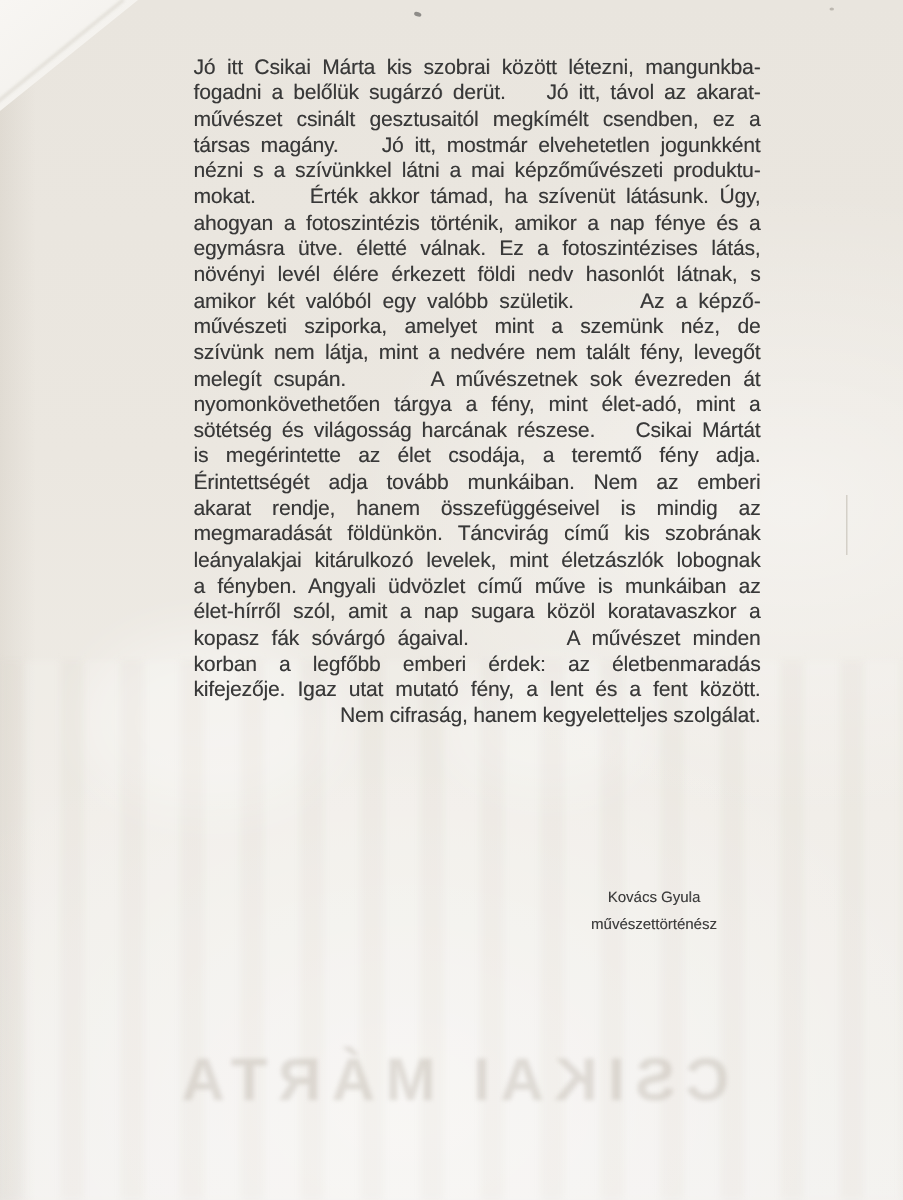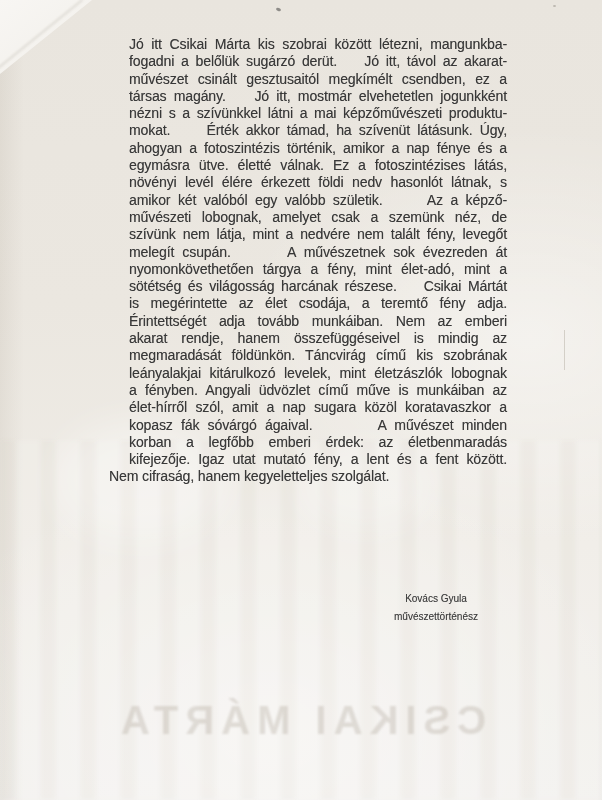--- a/index.html
+++ b/index.html
@@ -65,21 +65,21 @@
     color: #383838;
     text-shadow: 0.2px 0.2px 0.35px rgba(50,50,50,0.45);
   }
   .jline {
     text-align: justify;
     text-align-last: justify;
     text-justify: inter-word;
     white-space: pre-line;
     margin-left: 20px;
   }
-  .last-line { text-align: left; }
+  .last-line { text-align: right; }
 
   .signature {
     position: absolute;
     left: 330px; top: 590px; width: 212px;
     font-size: 10px;
     line-height: 17.6px;
     color: #3d3d3d;
     text-align: center;
     text-shadow: 0.2px 0.2px 0.35px rgba(50,50,50,0.4);
   }
@@ -130,21 +130,21 @@
         <div class="jline">Jó itt Csikai Márta kis szobrai között létezni, mangunkba-</div>
         <div class="jline">fogadni a belőlük sugárzó derüt.&nbsp;&nbsp;&nbsp; Jó itt, távol az akarat-</div>
         <div class="jline">művészet csinált gesztusaitól megkímélt csendben, ez a</div>
         <div class="jline">társas magány.&nbsp;&nbsp;&nbsp; Jó itt, mostmár elvehetetlen jogunkként</div>
         <div class="jline">nézni s a szívünkkel látni a mai képzőművészeti produktu-</div>
         <div class="jline">mokat.&nbsp;&nbsp;&nbsp;&nbsp; Érték akkor támad, ha szívenüt látásunk. Úgy,</div>
         <div class="jline">ahogyan a fotoszintézis történik, amikor a nap fénye és a</div>
         <div class="jline">egymásra ütve. életté válnak. Ez a fotoszintézises látás,</div>
         <div class="jline">növényi levél élére érkezett földi nedv hasonlót látnak, s</div>
         <div class="jline">amikor két valóból egy valóbb születik.&nbsp;&nbsp;&nbsp;&nbsp;&nbsp; Az a képző-</div>
-        <div class="jline">művészeti lobognak, amelyet csak a szemünk néz, de</div>
+        <div class="jline">művészeti sziporka, amelyet mint a szemünk néz, de</div>
         <div class="jline">szívünk nem látja, mint a nedvére nem talált fény, levegőt</div>
         <div class="jline">melegít csupán.&nbsp;&nbsp;&nbsp;&nbsp;&nbsp;&nbsp; A művészetnek sok évezreden át</div>
         <div class="jline">nyomonkövethetően tárgya a fény, mint élet-adó, mint a</div>
         <div class="jline">sötétség és világosság harcának részese.&nbsp;&nbsp;&nbsp; Csikai Mártát</div>
         <div class="jline">is megérintette az élet csodája, a teremtő fény adja.</div>
         <div class="jline">Érintettségét adja tovább munkáiban. Nem az emberi</div>
         <div class="jline">akarat rendje, hanem összefüggéseivel is mindig az</div>
         <div class="jline">megmaradását földünkön. Táncvirág című kis szobrának</div>
         <div class="jline">leányalakjai kitárulkozó levelek, mint életzászlók lobognak</div>
         <div class="jline">a fényben. Angyali üdvözlet című műve is munkáiban az</div>

